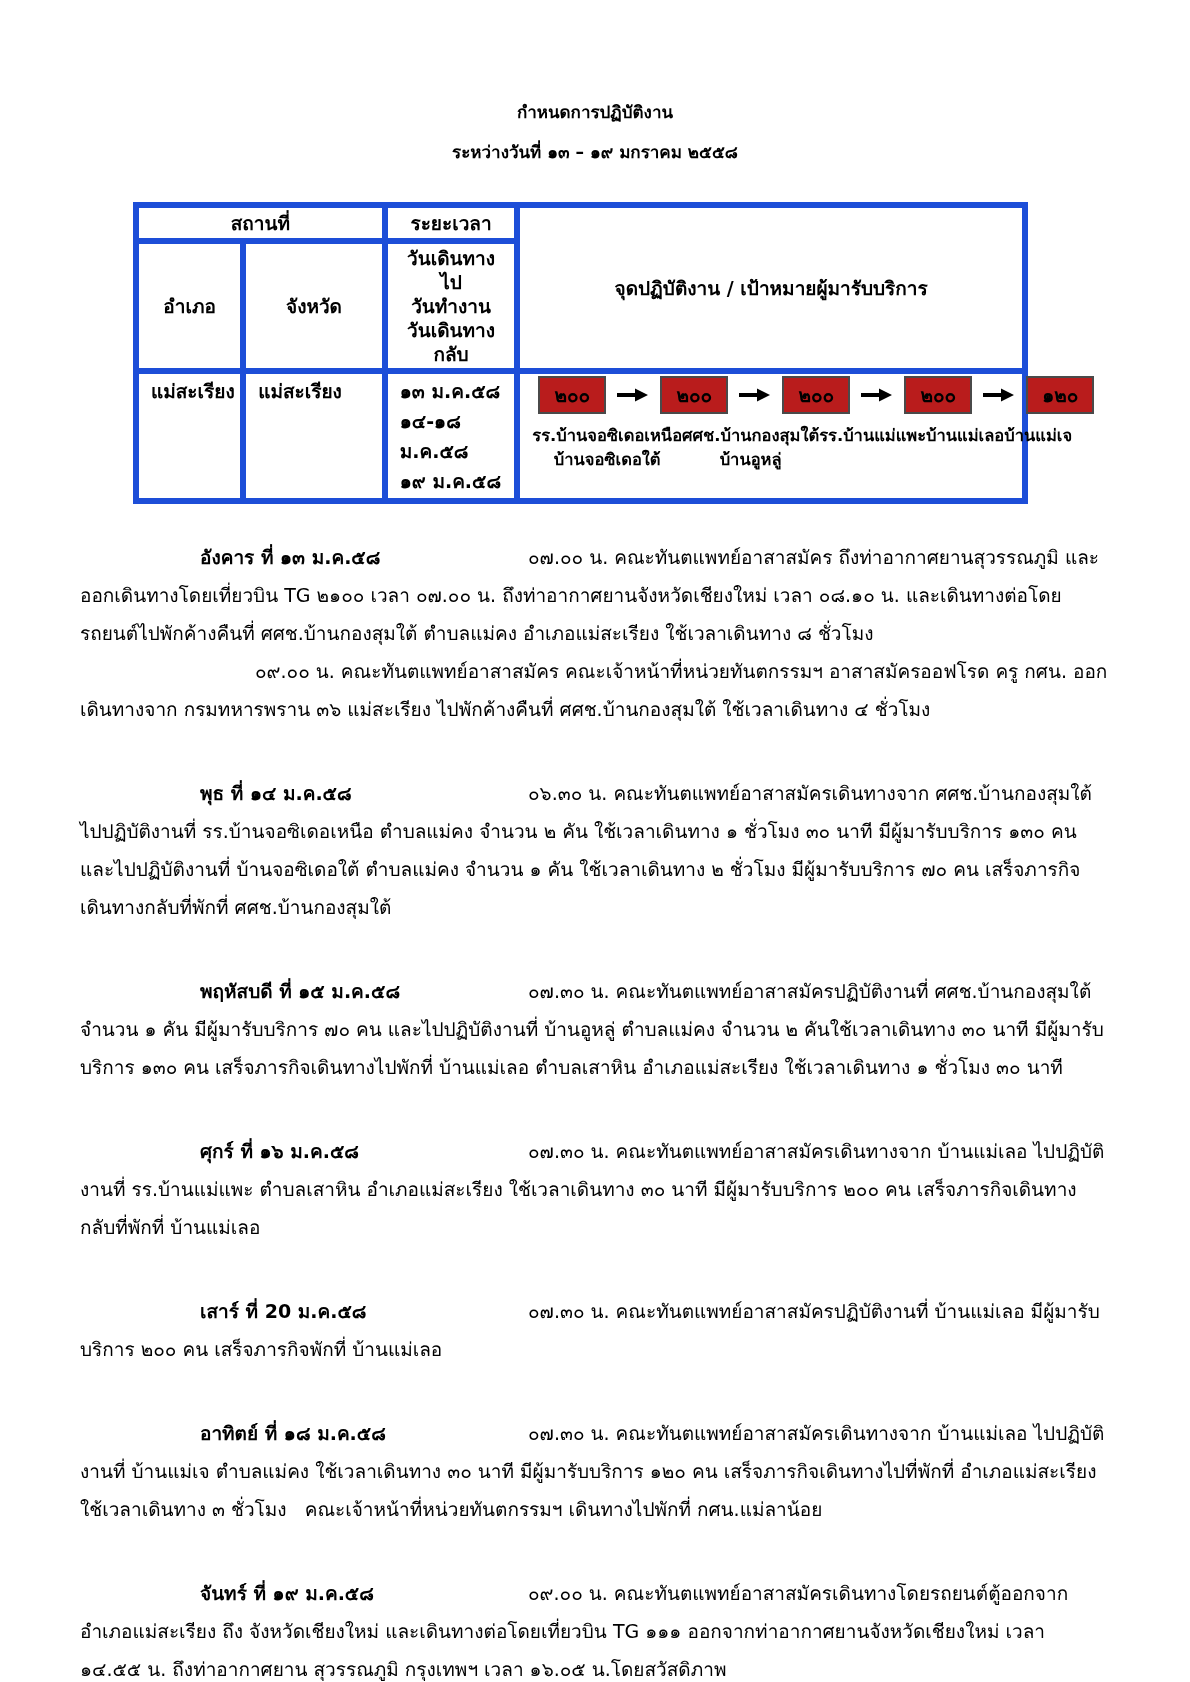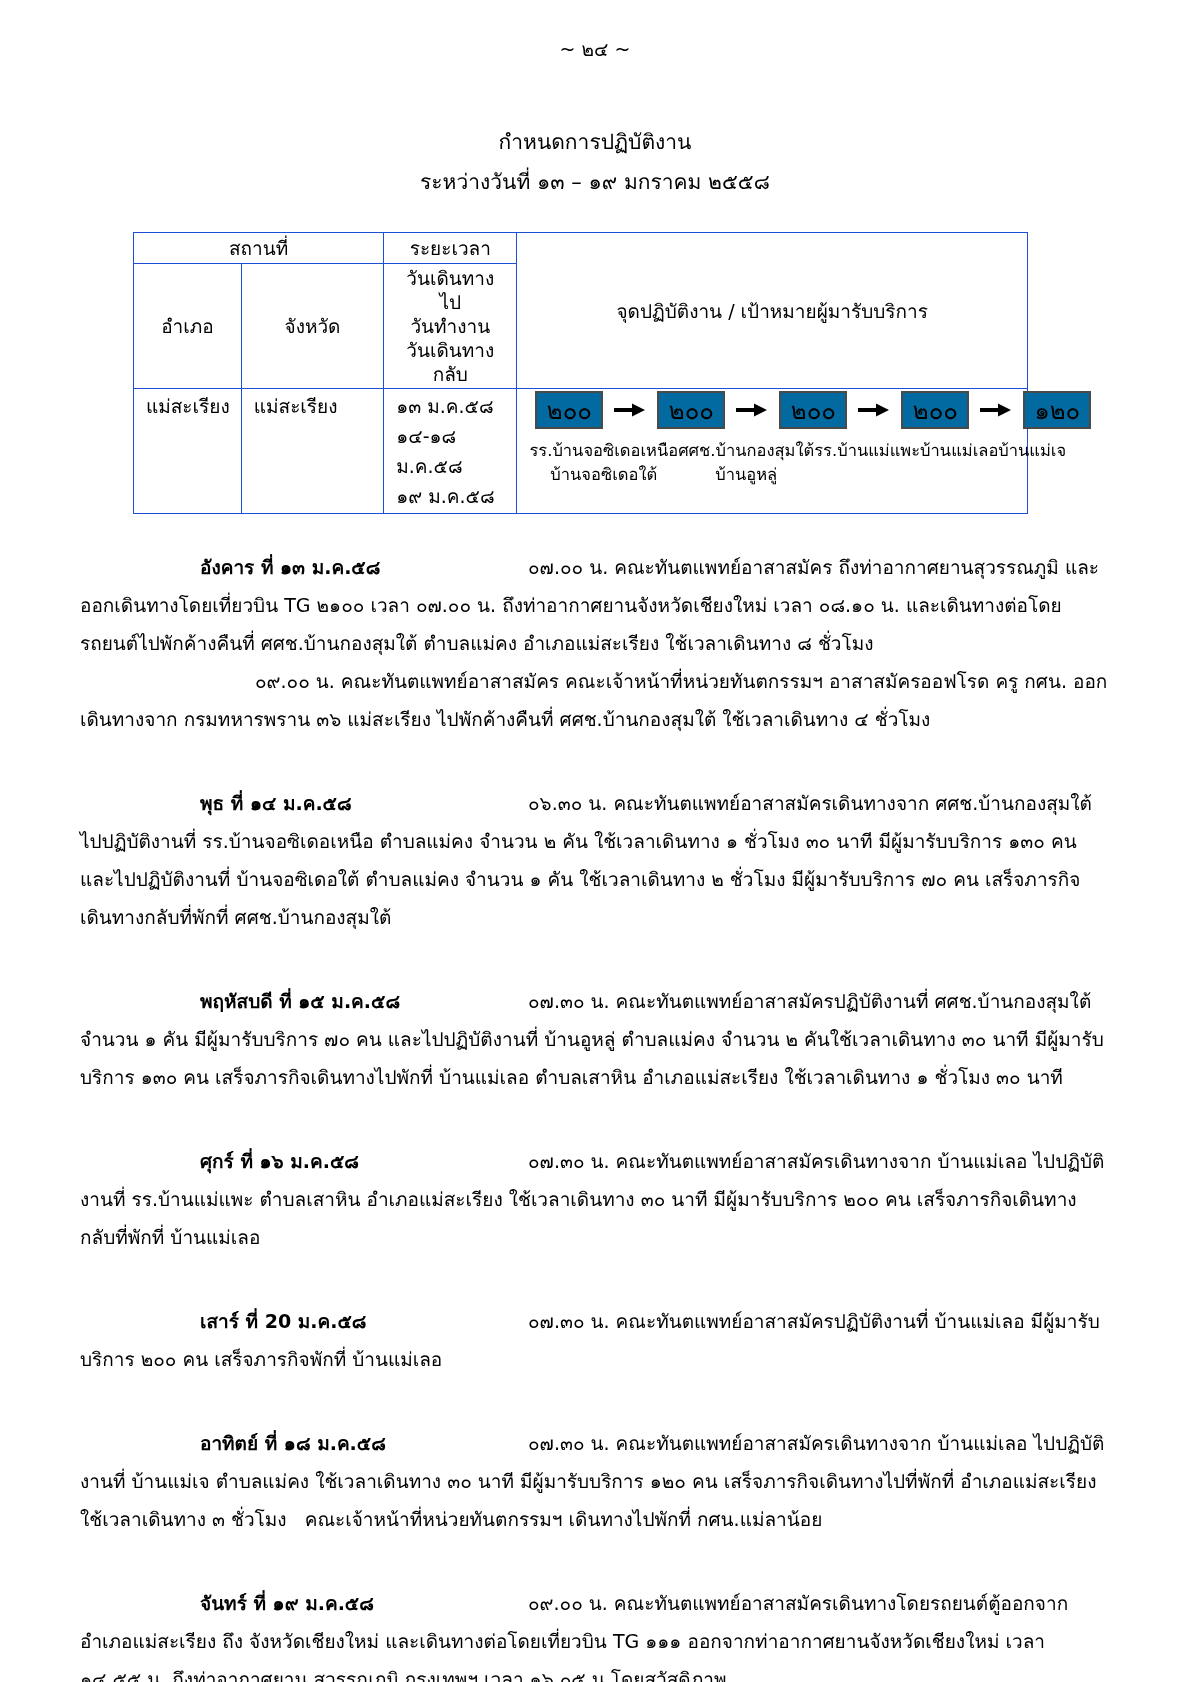--- a/index.html
+++ b/index.html
@@ -4,54 +4,53 @@
 <style>
   html,body{margin:0;padding:0;background:#fff;}
   body{
     width:1190px;height:1682px;
     font-family:"DejaVu Sans",sans-serif;
     color:#000;font-size:19px;
     position:relative;overflow:hidden;
   }
   .page{box-sizing:border-box;padding:34px 80px 0 80px;}
   .pageno{text-align:center;font-size:19px;}
-  .titleblock{margin-top:58px;text-align:center;font-weight:normal;font-size:21px;line-height:40px;}
+  .titleblock{margin-top:58px;text-align:center;font-weight:bold;font-size:17px;line-height:40px;}
   
   table.sched{border-collapse:collapse;margin:30px 0 0 53px;width:895px;table-layout:fixed;}
-  table.sched th,table.sched td{border:1px solid #1d4ed8;padding:2px 12px;font-weight:normal;font-size:19px;}
+  table.sched th,table.sched td{border:6px solid #1d4ed8;padding:2px 12px;font-weight:bold;font-size:19px;}
   .col-district{width:106px;}
   .col-province{width:140px;}
   .col-duration{width:131px;}
   .col-op{width:502px;}
   .hdr{text-align:center;vertical-align:middle;line-height:26px;}
   .hdr-sub div{line-height:24px;}
   td.datacell{vertical-align:top;text-align:left;line-height:30px;padding-top:8px;}
   td.opcell{vertical-align:top;padding:10px 6px 6px 6px;}
   .flowrow{display:flex;align-items:center;justify-content:flex-start;padding-left:6px;}
   .flowbox{
     width:64px;height:34px;border:2px solid #4a4a4a;
     display:flex;align-items:center;justify-content:center;
-    font-size:24px;flex:0 0 auto;background:#0369a1;
+    font-size:19px;flex:0 0 auto;background:#b91c1c;
   }
   .flowarrow{flex:0 0 auto;margin:0 11px;display:flex;align-items:center;}
   .labelsrow{display:flex;margin-top:10px;}
   .labelcell{flex:1 1 20%;text-align:center;font-size:16.5px;line-height:24px;white-space:nowrap;}
   
   .entry{margin:46px 0 0 0;line-height:38px;text-indent:120px;text-align:left;}
   .entry.first{margin-top:34px;}
   .entry.cont{margin-top:0;text-indent:175px;}
   .entry .day{font-weight:bold;display:inline-block;min-width:328px;text-indent:0;}
   .entry .body{white-space:pre-wrap;}
 </style>
 </head>
 <body>
 
 <div class="page">
 
-  <div class="pageno">~ ๒๔ ~</div>
 
   <div class="titleblock">
     <div>กำหนดการปฏิบัติงาน</div>
     <div>ระหว่างวันที่ ๑๓ – ๑๙ มกราคม ๒๕๕๘</div>
   </div>
 
   <table class="sched">
     <colgroup>
       <col class="col-district">
         <col class="col-province">

